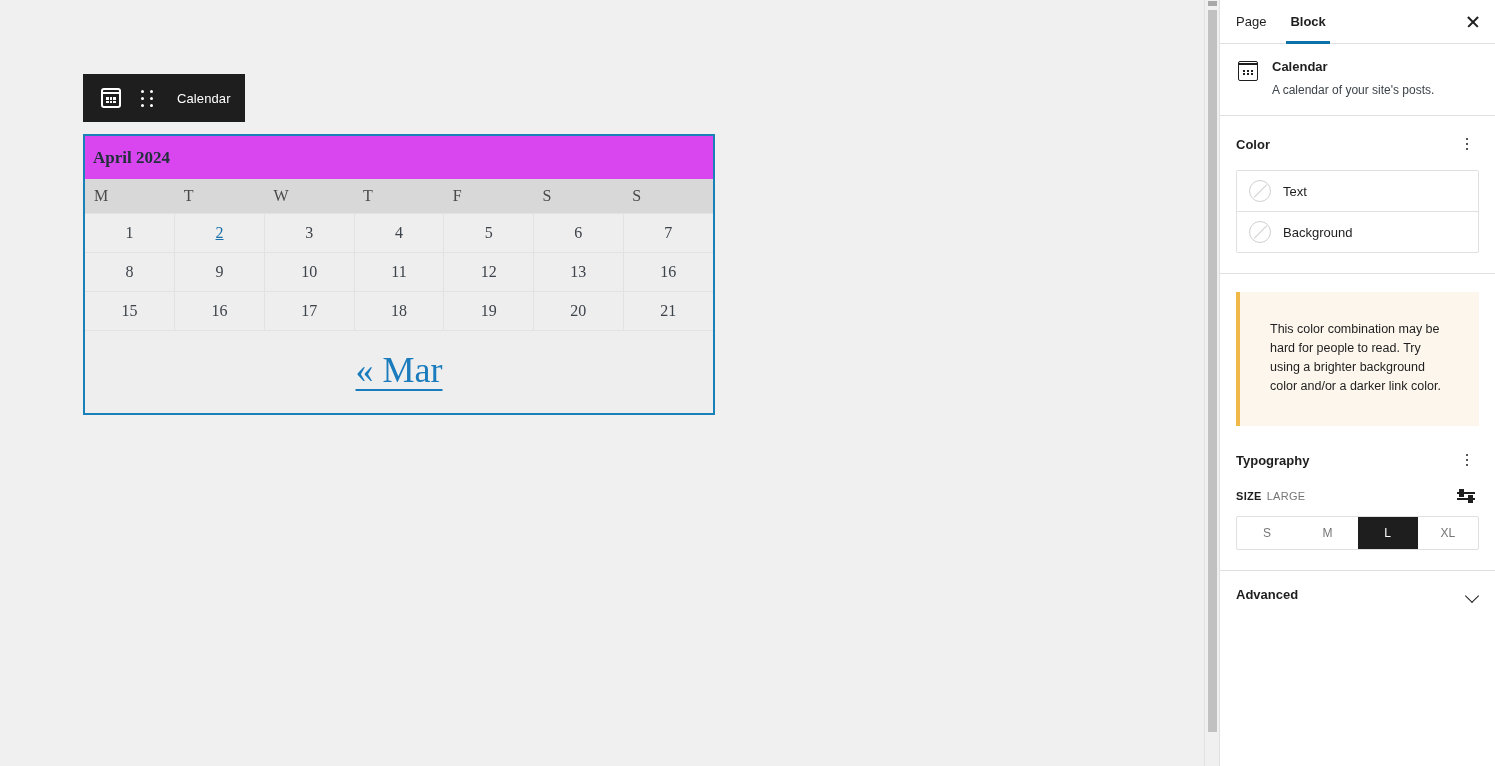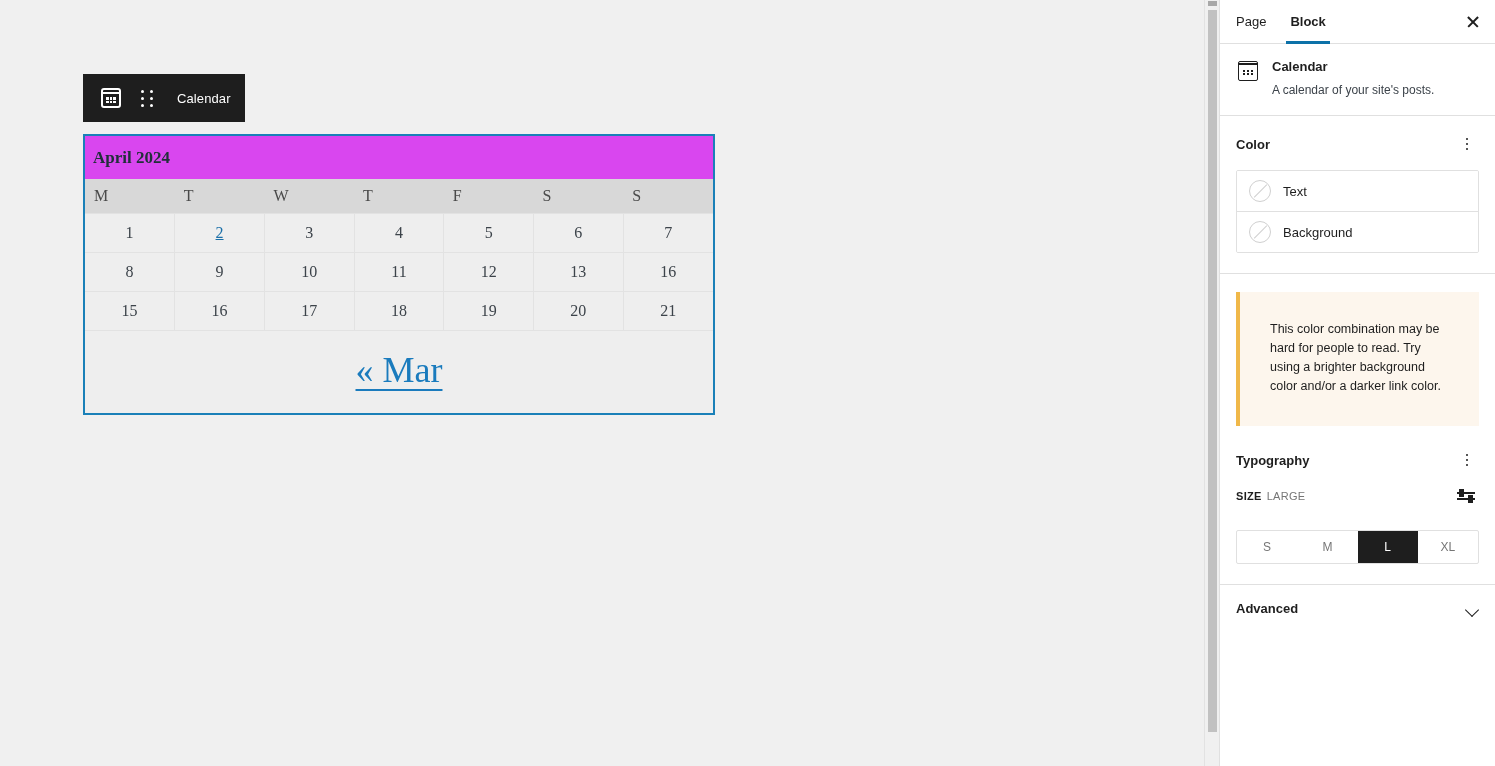--- a/index.html
+++ b/index.html
@@ -224,21 +224,21 @@
     margin: 18px 16px 0 16px;
     background: #fdf6ed; border-left: 4px solid #f0b849;
     padding: 12px 14px 14px 14px;
   }
   .notice p {
     margin: 16px; font-size: 12.5px; line-height: 19px; color: #1e1e1e;
   }
 
   .size-label-row {
     display: flex; align-items: center; justify-content: space-between;
-    margin-bottom: 24px;
+    margin-bottom: 10px;
   }
   .size-label { font-size: 11px; letter-spacing: .3px; }
   .size-label .k { font-weight: bold; color: #1e1e1e; }
   .size-label .v { color: #757575; margin-left: 5px; }
   .sliders-icon {
     width: 22px; height: 20px; display: flex; flex-direction: column;
     justify-content: center; gap: 4px; cursor: pointer; background: transparent; border: none; padding: 0;
   }
   .sliders-icon .ln { position: relative; height: 2px; background: #1e1e1e; width: 18px; }
   .sliders-icon .ln::after {

